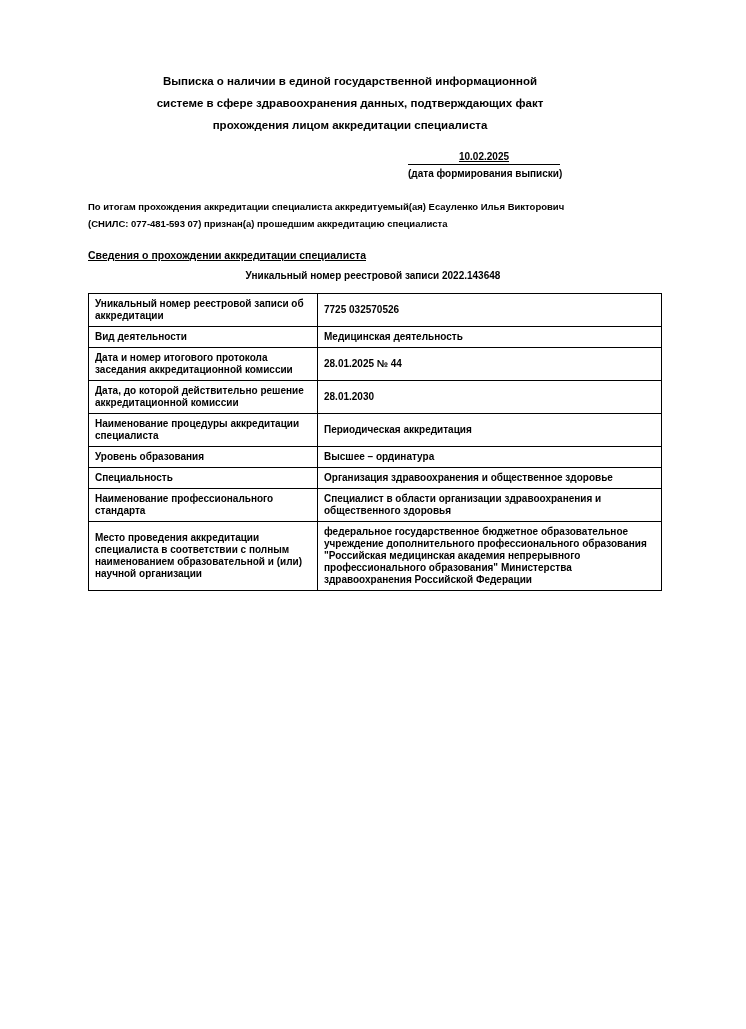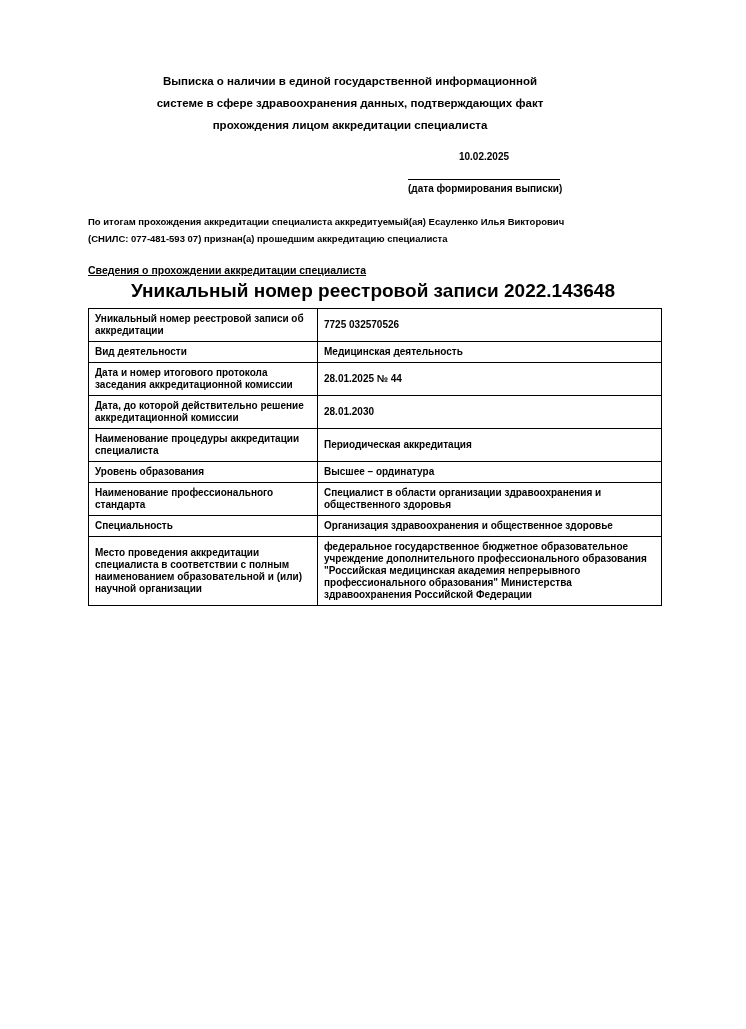--- a/index.html
+++ b/index.html
@@ -28,21 +28,22 @@
 
   .date-block{
     width:152px;
     margin:14px 0 0 320px;
     text-align:center;
     font-size:10px;
   }
   .date-value{
     line-height:13px;
     border-bottom:1.5px solid var(--border);
-    padding-bottom:16px;
+    padding-bottom:1px;
+    text-decoration:underline;
   }
   .date-caption{
     line-height:13px;
     padding-top:2px;
     white-space:nowrap;
   }
 
   .intro{
     margin:18px 64px 0 0;
     text-align:left;
@@ -54,21 +55,21 @@
     margin-top:17px;
     text-align:left;
     font-size:10.5px;
     line-height:13px;
   }
   .section-header .u{ text-decoration:underline; }
 
   .registry-header{
     margin-top:5px;
     text-align:center;
-    font-size:19px;
+    font-size:10px;
     line-height:18px;
   }
 
   table.acc-table{
     margin-top:8px;
     border-collapse:collapse;
     width:567px;
     table-layout:fixed;
   }
   table.acc-table td{
@@ -126,26 +127,26 @@
         </tr>
         <tr>
           <td class="label-cell">Наименование процедуры аккредитации специалиста</td>
           <td class="value-cell">Периодическая аккредитация</td>
         </tr>
         <tr>
           <td class="label-cell">Уровень образования</td>
           <td class="value-cell">Высшее – ординатура</td>
         </tr>
         <tr>
+          <td class="label-cell">Специальность</td>
+          <td class="value-cell">Организация здравоохранения и общественное здоровье</td>
+        </tr>
+        <tr>
           <td class="label-cell">Наименование профессионального стандарта</td>
           <td class="value-cell">Специалист в области организации здравоохранения и общественного здоровья</td>
-        </tr>
-        <tr>
-          <td class="label-cell">Специальность</td>
-          <td class="value-cell">Организация здравоохранения и общественное здоровье</td>
         </tr>
         <tr>
           <td class="label-cell">Место проведения аккредитации специалиста в соответствии с полным наименованием образовательной и (или) научной организации</td>
           <td class="value-cell">федеральное государственное бюджетное образовательное учреждение дополнительного профессионального образования "Российская медицинская академия непрерывного профессионального образования" Министерства здравоохранения Российской Федерации</td>
         </tr>
       </tbody>
   </table>
 
 </div>
 

